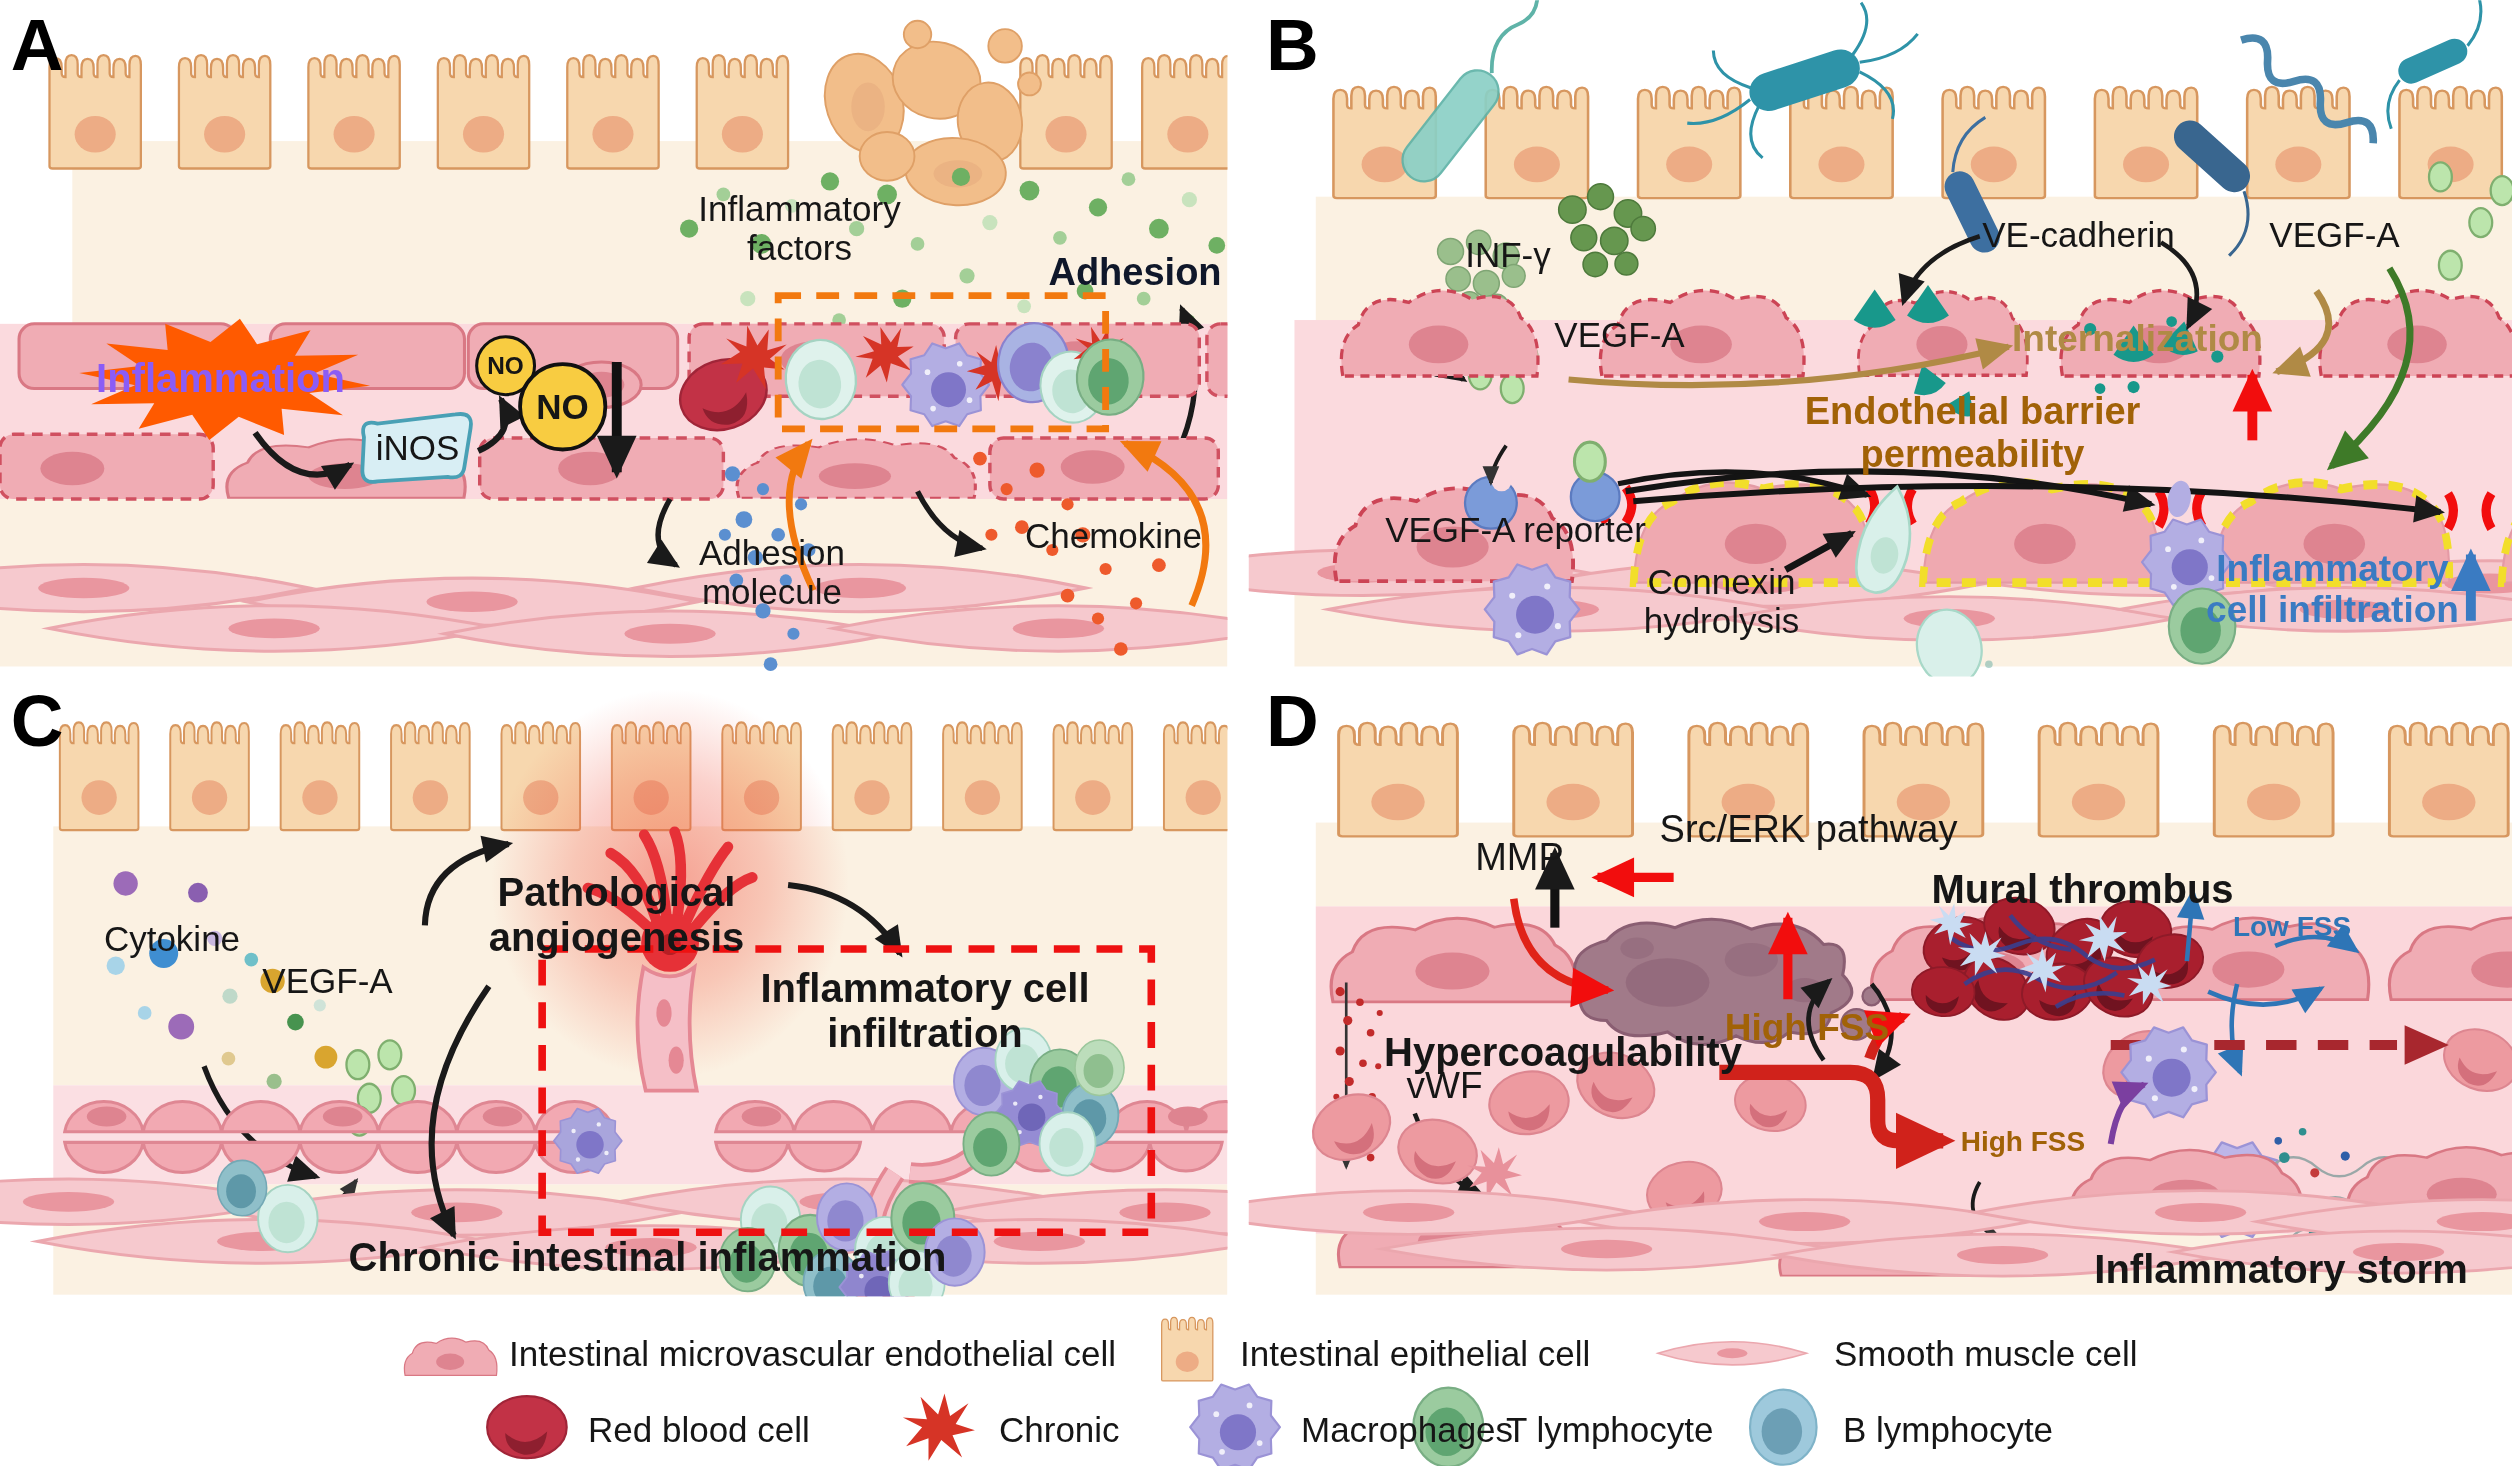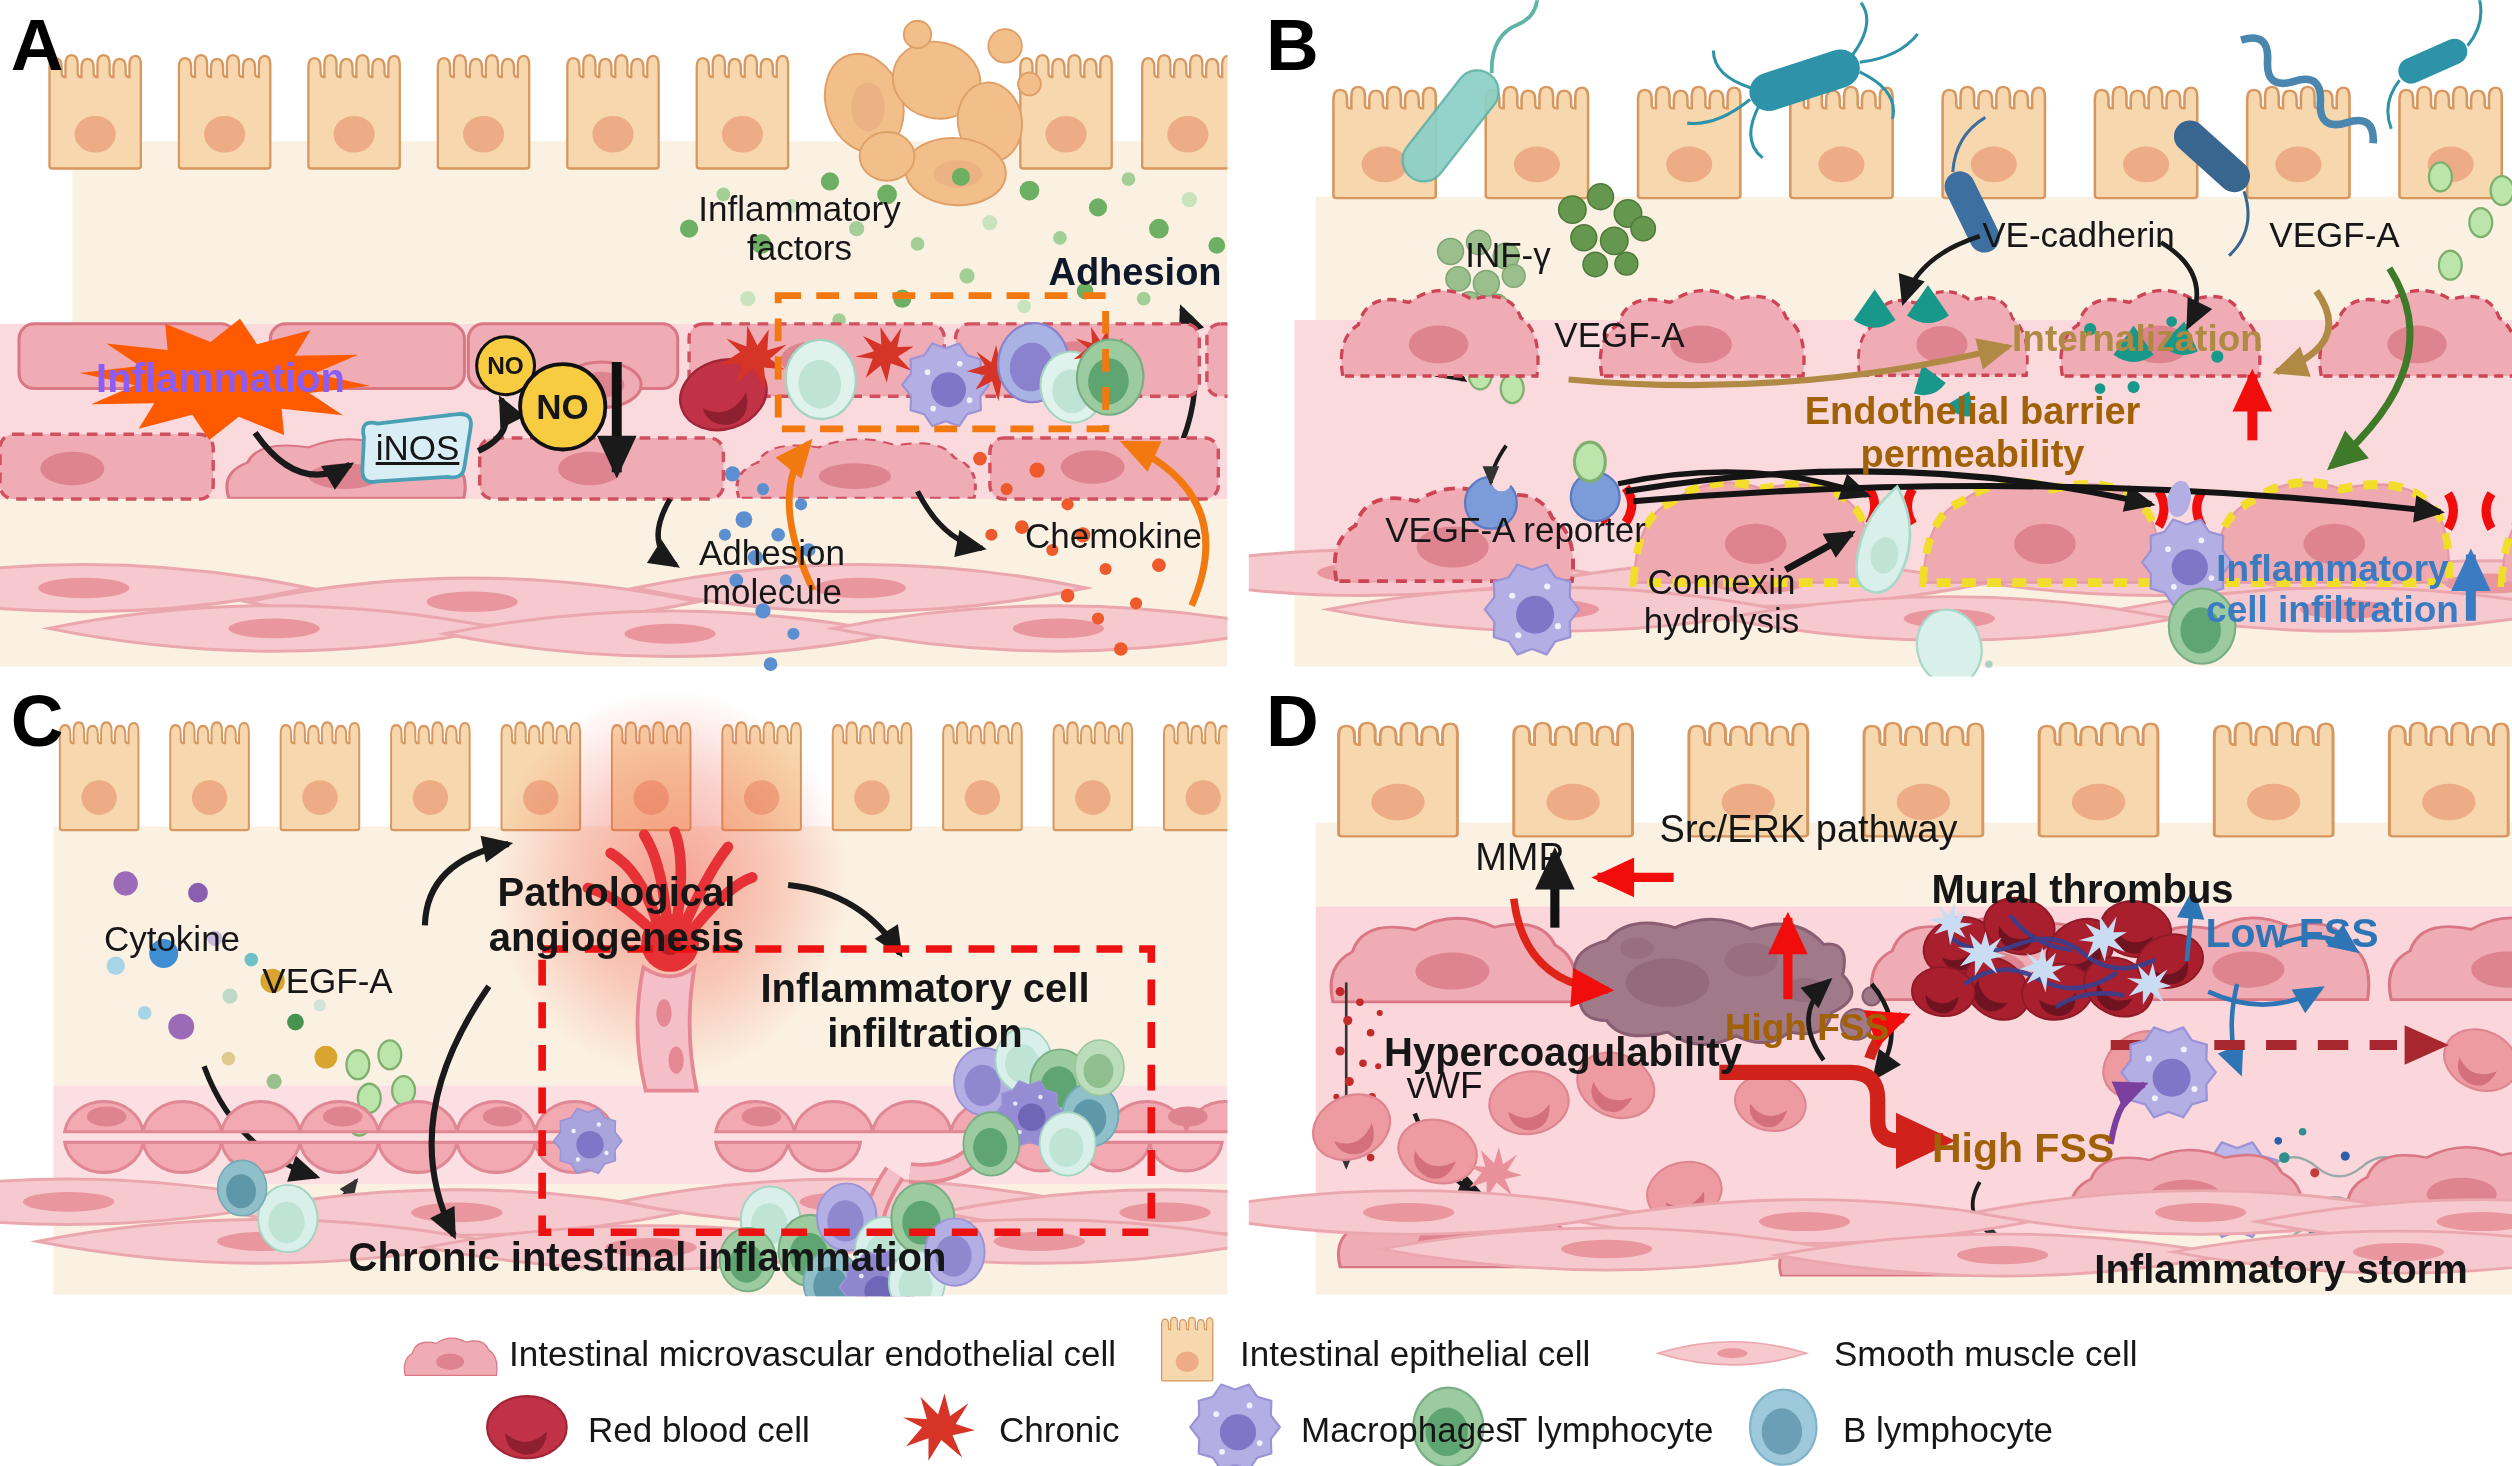--- a/index.html
+++ b/index.html
@@ -4,21 +4,21 @@
 <style>
   html,body{margin:0;padding:0;background:#fff;}
   body{width:2512px;height:1467px;position:relative;font-family:"Liberation Sans",sans-serif;overflow:hidden;}
   #art{position:absolute;left:0;top:0;}
   .lbl{position:absolute;line-height:1.12;color:#161616;text-align:center;}
   .pl{font-size:73px;font-weight:800;color:#000;line-height:1;text-align:left;}
   .s46{font-size:35px;}
   .s48{font-size:37px;}
   .s50{font-size:38px;}
   .s52{font-size:40px;font-weight:700;}
-  .s54{font-size:41px;font-weight:700;}
+  .s54{font-size:28px;font-weight:700;}
   .left{text-align:left;}
   .c-or{color:#0f172a;font-weight:700;}
   .c-yel{color:#8b5cf6;font-weight:700;}
   .c-red{color:#a16207;font-weight:700;}
   .c-blue{color:#3A7BC2;font-weight:700;}
   .c-lblue{color:#2E75B6;font-weight:700;}
   .c-tan{color:#B08A45;font-weight:700;}
 </style>
 </head>
 <body>
@@ -767,21 +767,21 @@
 </svg>
 
 <div class="lbl pl" style="left:10.7px;top:7.6px;width:91px;">A</div>
 <div class="lbl pl" style="left:1266px;top:7.6px;width:91px;">B</div>
 <div class="lbl pl" style="left:10.7px;top:684px;width:91px;">C</div>
 <div class="lbl pl" style="left:1266px;top:684px;width:91px;">D</div>
 
 <div class="lbl s46" style="left:670px;top:189px;width:259px;">Inflammatory factors</div>
 <div class="lbl s50 c-or" style="left:1013px;top:251px;width:244px;">Adhesion</div>
 <div class="lbl s52 c-yel" style="left:72px;top:356px;width:297px;">Inflammation</div>
-<div class="lbl s46" style="left:364px;top:428px;width:107px;text-decoration:underline;">iNOS</div>
+<div class="lbl s46" style="left:364px;top:428px;width:107px;">iNOS</div>
 <div class="lbl" style="left:481px;top:352px;width:49px;font-size:24.4px;font-weight:700;">NO</div>
 <div class="lbl" style="left:528px;top:387px;width:69px;font-size:35px;font-weight:700;">NO</div>
 <div class="lbl s46" style="left:631px;top:533px;width:282px;">Adhesion molecule</div>
 <div class="lbl s46" style="left:988px;top:516px;width:251px;">Chemokine</div>
 
 <div class="lbl s46" style="left:1424px;top:235px;width:168px;">INF-γ</div>
 <div class="lbl s46" style="left:1532px;top:315px;width:175px;">VEGF-A</div>
 <div class="lbl s46" style="left:1953px;top:215px;width:251px;">VE-cadherin</div>
 <div class="lbl s46" style="left:2243px;top:215px;width:183px;">VEGF-A</div>
 <div class="lbl s48 c-tan" style="left:2012px;top:318px;width:251px;">Internalization</div>

